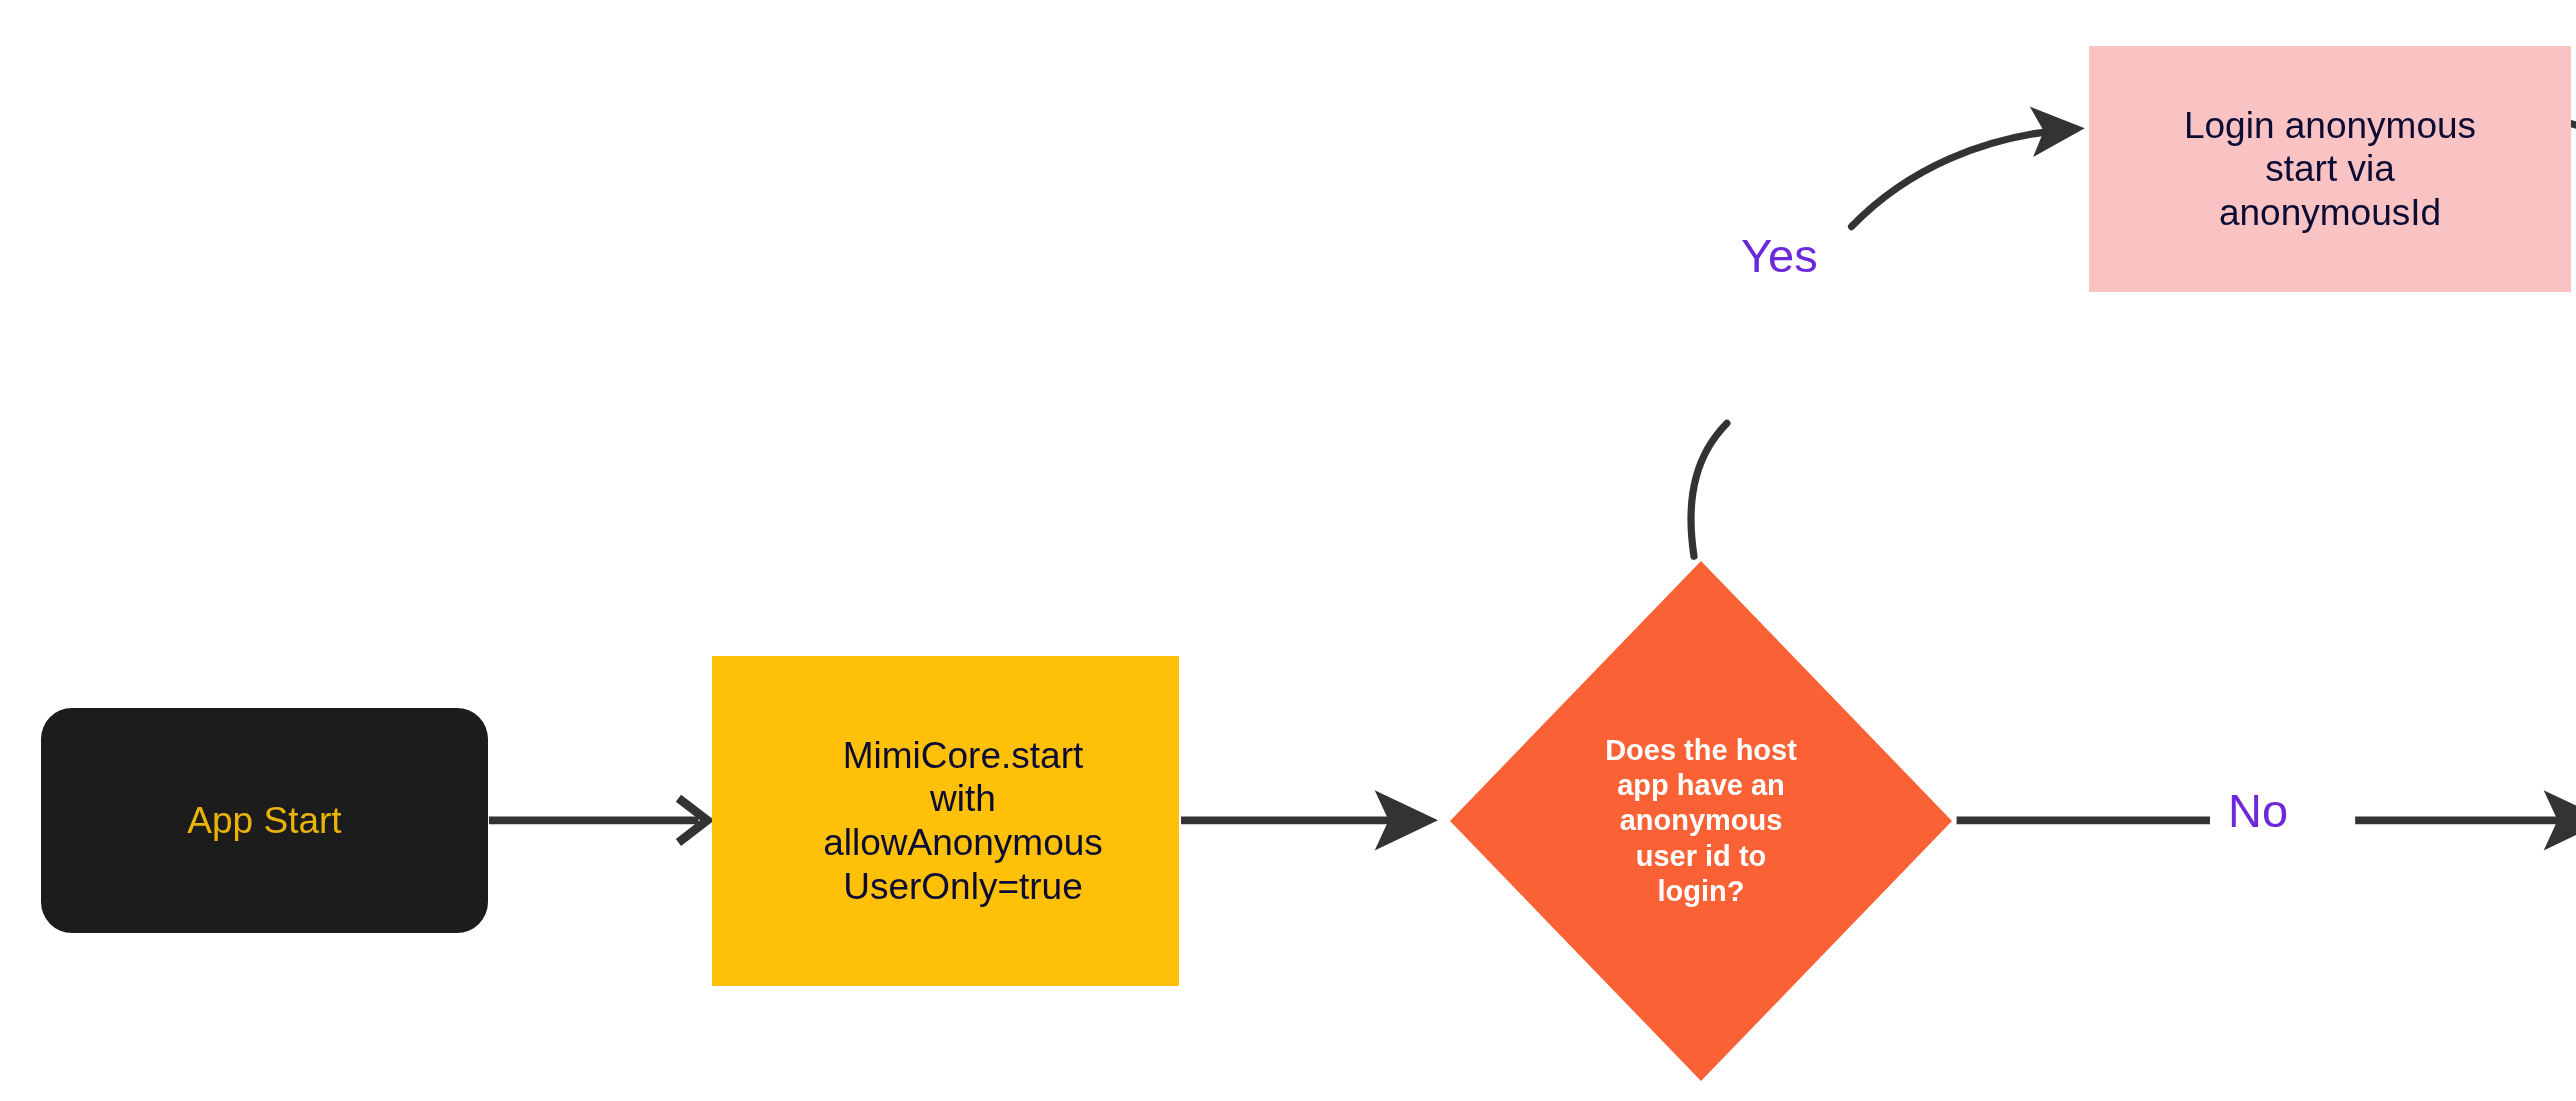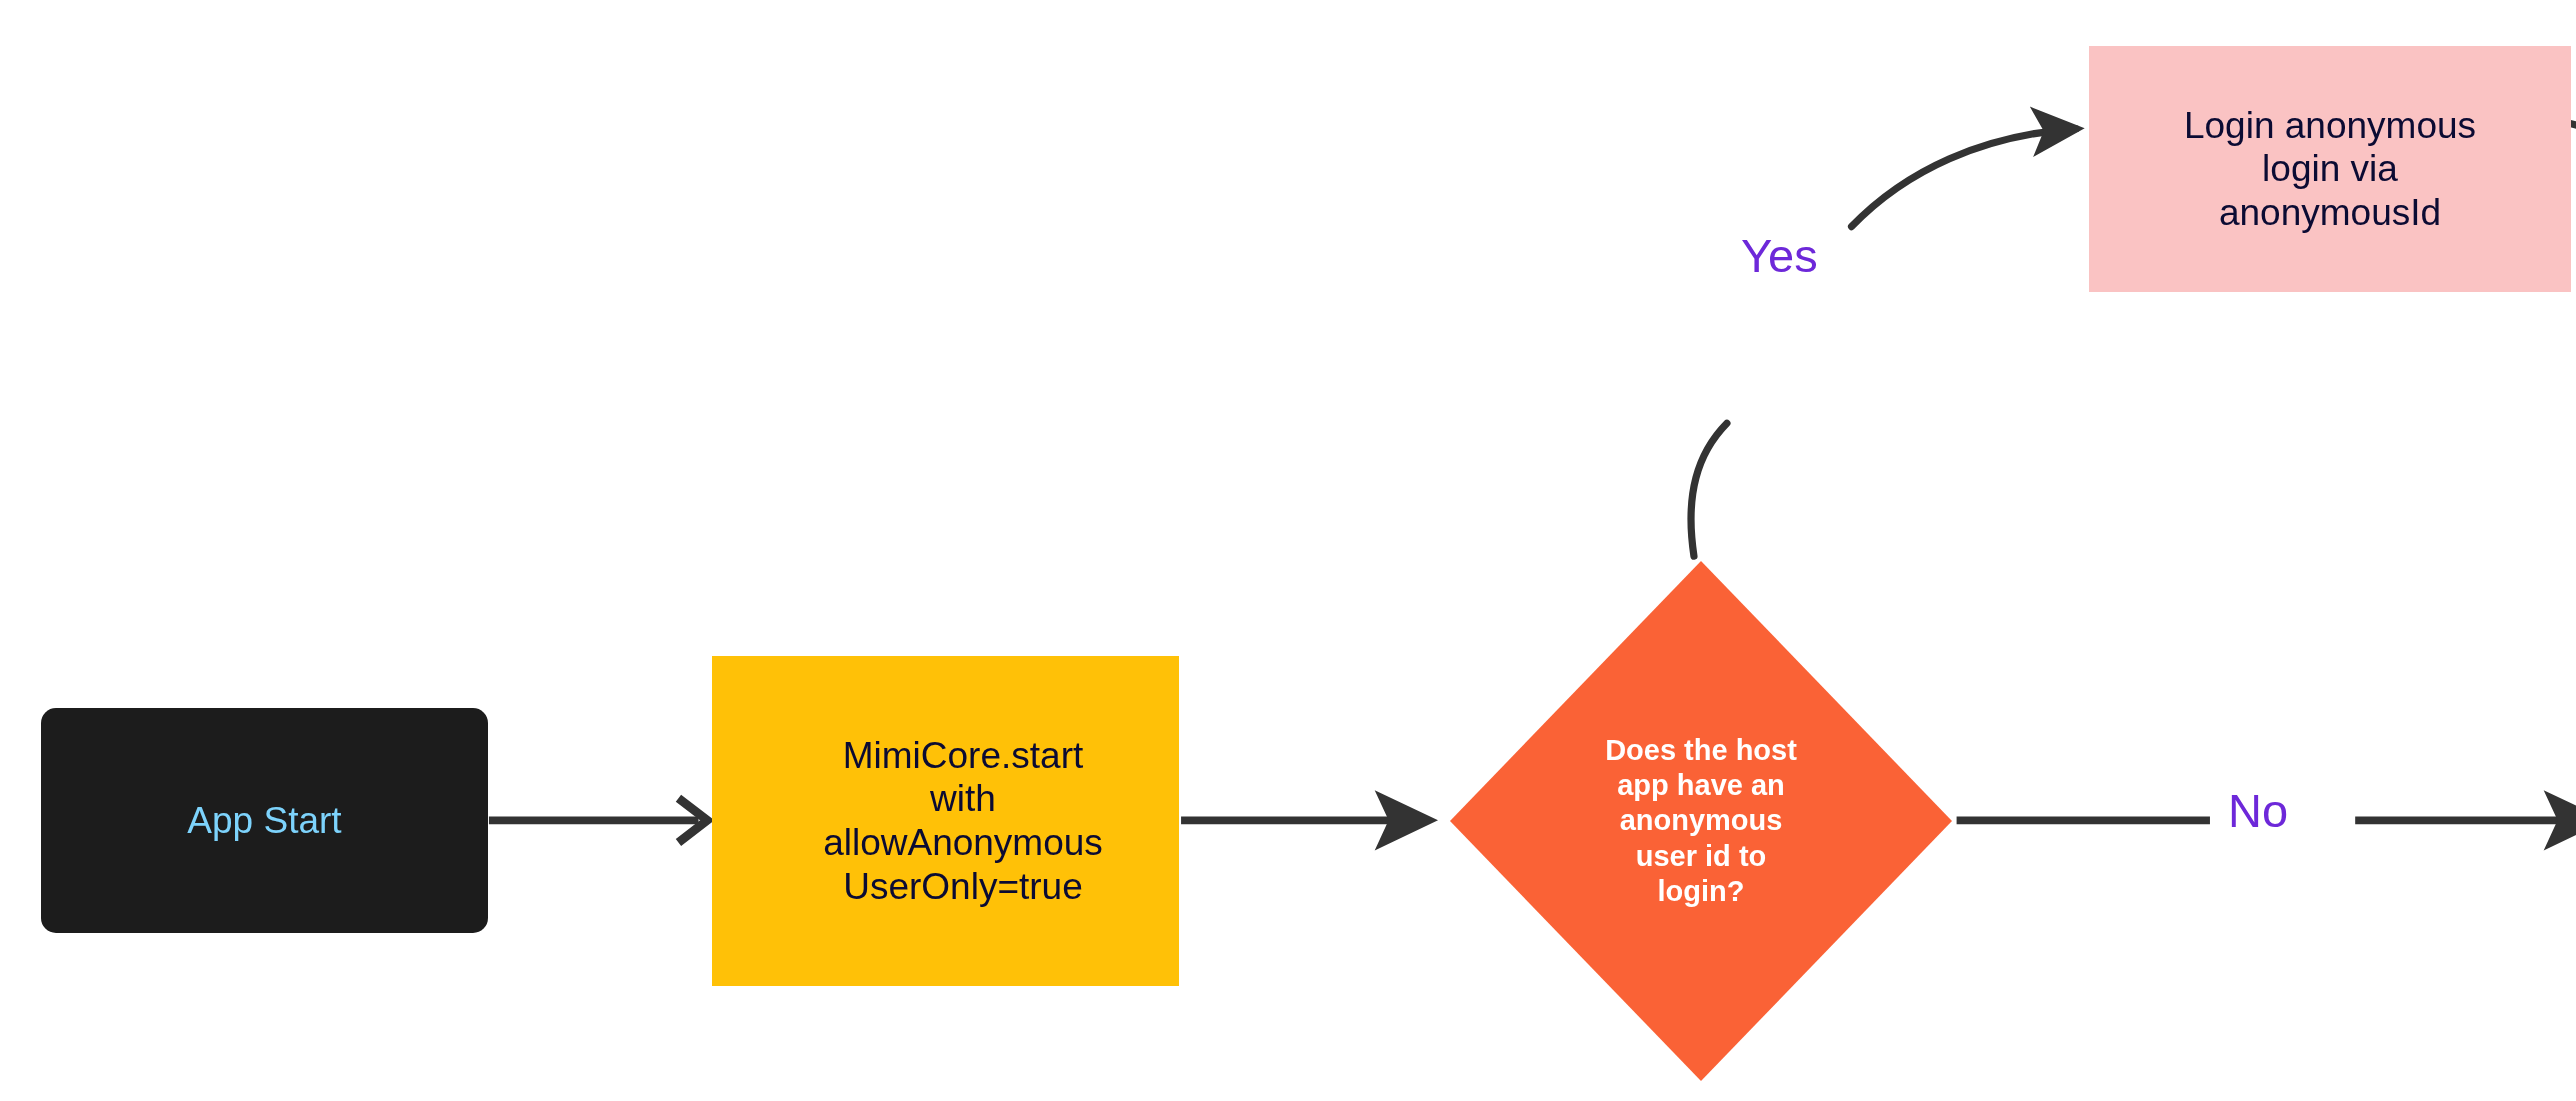--- a/index.html
+++ b/index.html
@@ -30,22 +30,22 @@
     position: absolute;
     box-sizing: border-box;
     display: flex;
     align-items: center;
     justify-content: center;
     text-align: center;
     line-height: 1.18;
   }
   .node-terminal {
     background: #1c1c1c;
-    color: #7dd3fc;
-    border-radius: 15px;
+    color: #eab308;
+    border-radius: 31px;
     font-size: 37px;
   }
   .node-process-yellow {
     background: #ffc107;
     color: #0b0b33;
     font-size: 37px;
     padding-left: 35px;
   }
   .node-process-pink {
     background: #fac3c3;
@@ -148,21 +148,21 @@
     <span class="diamond-shape"></span>
     <span class="node-label decision-label">Does the host
 app have an
 anonymous
 user id to
 login?</span>
   </div>
 
   <div class="node node-process-pink" style="left:2089px; top:46px; width:482px; height:246px;">
     <span class="node-label">Login anonymous
-login via
+start via
 anonymousId</span>
   </div>
 
   <div class="edge-label" style="left:1741px; top:232px;">Yes</div>
 
   <div class="edge-label" style="left:2228px; top:787px;">No</div>
 
 </div>
 
 

